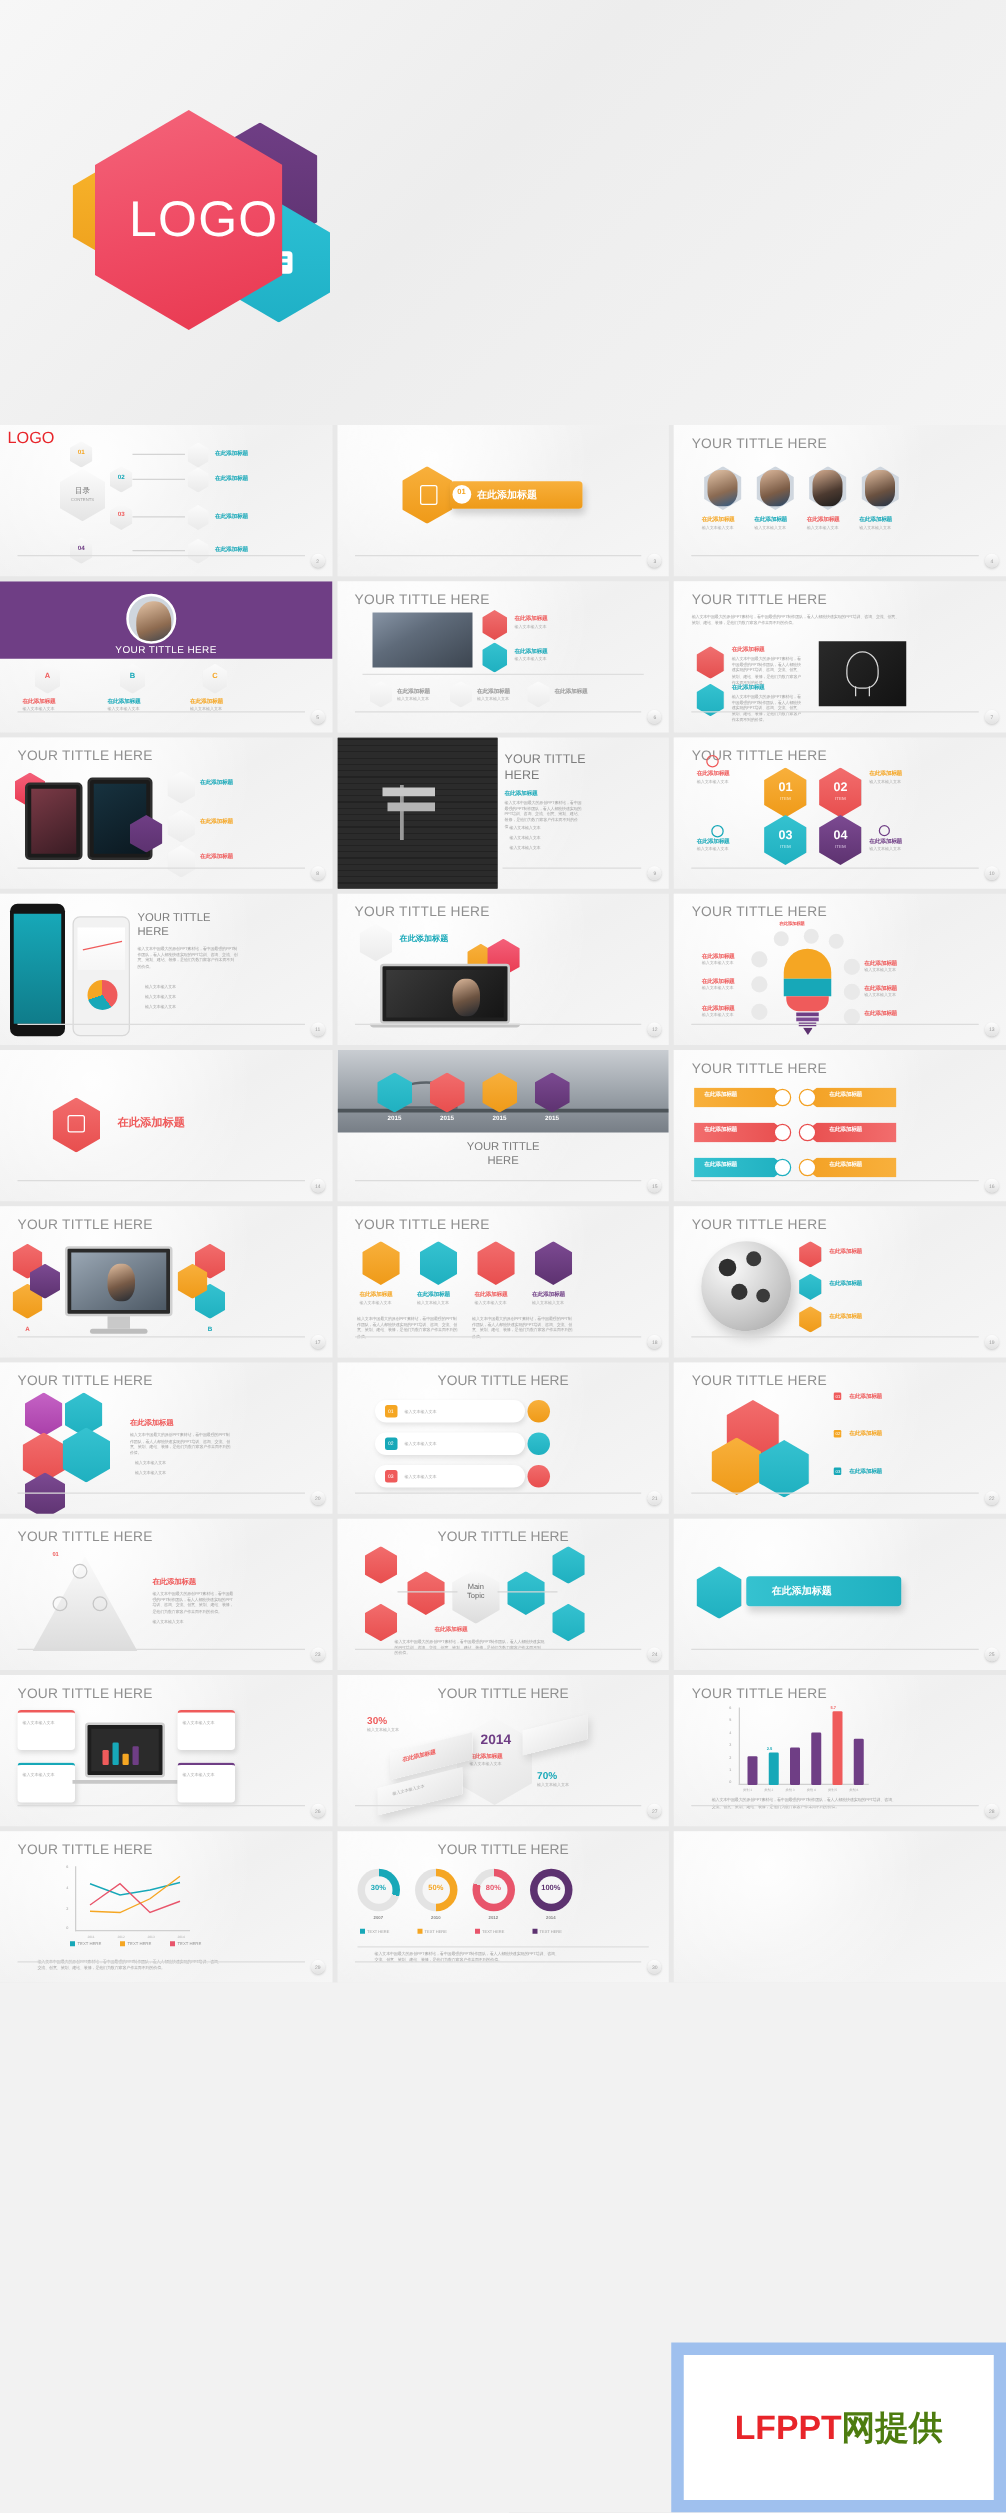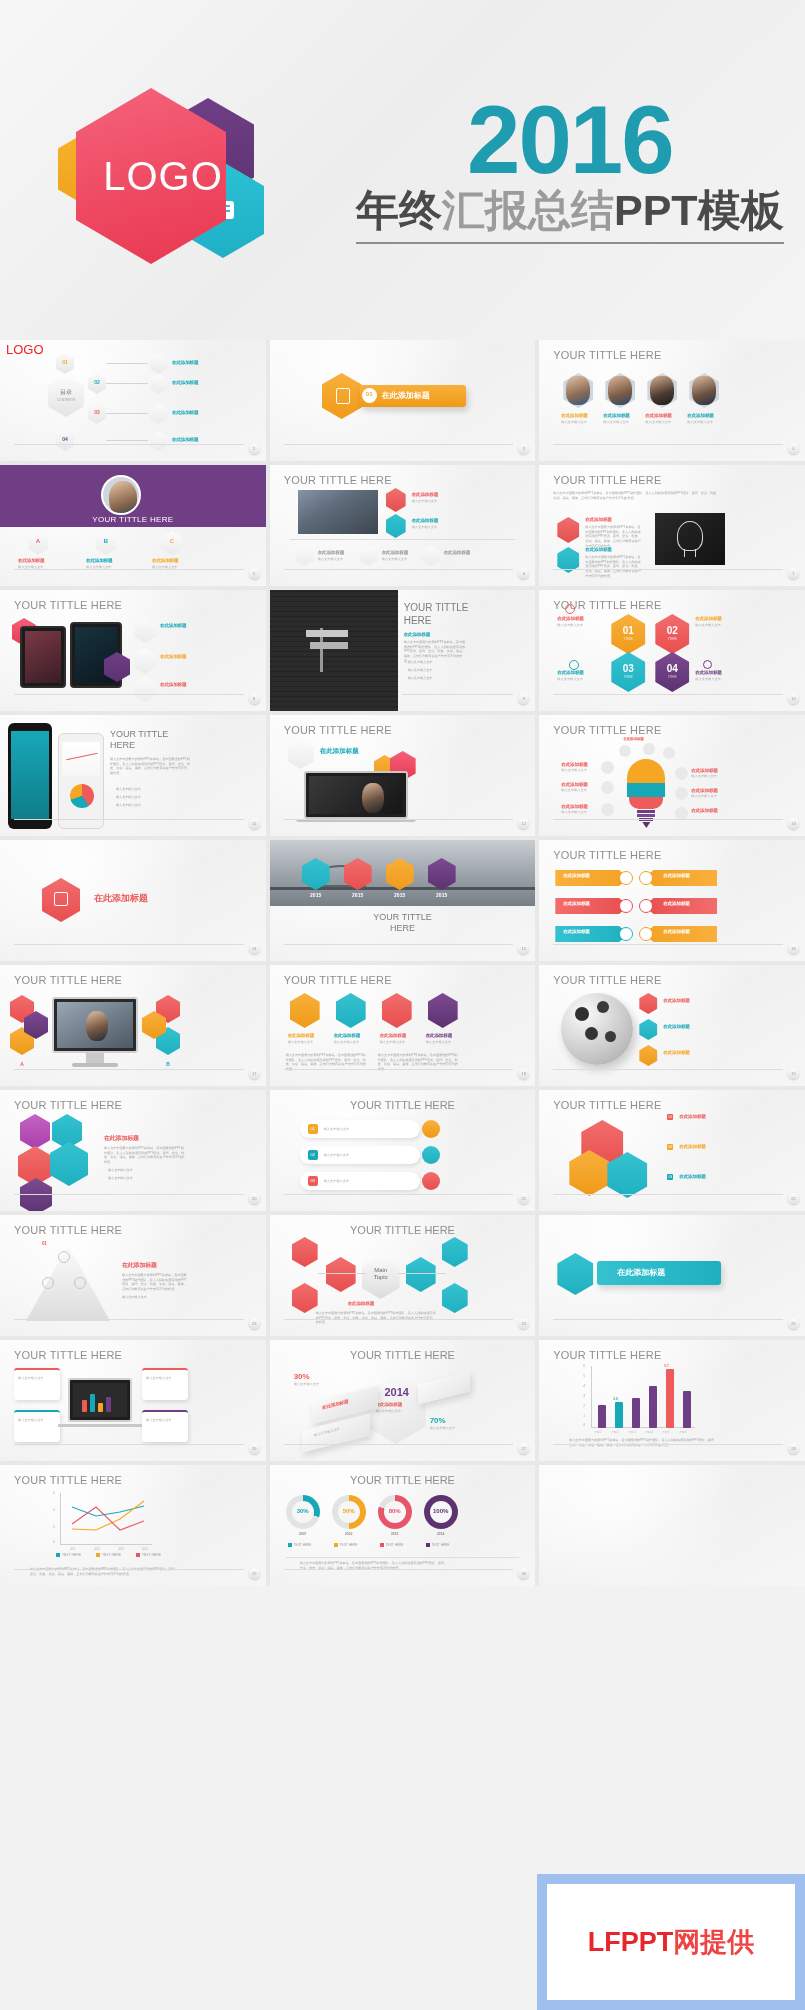--- a/index.html
+++ b/index.html
@@ -100,21 +100,21 @@
     background:#9fc0ee;
     display:flex; align-items:center; justify-content:center;
   }
   .watermark .inner {
     width:248px; height:116px; background:#fff;
     display:flex; flex-direction:column; align-items:center; justify-content:center;
   }
   .wm1 { font-size:27px; font-weight:700; letter-spacing:0; }
   .wm2 { font-size:27px; font-weight:700; margin-top:2px;}
   .wm-red { color:#e8252a; }
-  .wm-blk { color:#ef4444; }
+  .wm-blk { color:#4d7c0f; }
 
   
   .axis { position:absolute; background:#cfcfcf; }
   .bar { position:absolute; bottom:0; border-radius:1px; }
   .donut { position:absolute; border-radius:50%; }
   .lg-sq { width:4px;height:4px;display:inline-block;vertical-align:middle;margin-right:2px;}
 </style>
 </head>
 <body>
 
@@ -124,27 +124,20 @@
       <div class="hex hex-orange"></div>
       <div class="hex hex-purple"></div>
       <div class="hex hex-teal">
         <span class="chat-glyph">
             <i></i>
           </span>
       </div>
       <div class="hex hex-red">
         <span class="logo-text">LOGO</span>
       </div>
-    </div>
-    <div class="hero-title">
-      <div class="year">2016</div>
-      <div class="subtitle">
-        <span class="cn-a">年终</span><span class="cn-b">汇报</span><span class="cn-b">总结</span><span class="ppt">PPT</span><span class="cn-c">模板</span>
-      </div>
-      <div class="title-rule"></div>
     </div>
   </div>
 </div>
 
 <div class="grid">
 
   <div class="slide">
     <div style="position:absolute;left:6px;top:4px;font-size:13px;color:#e8252a;line-height:.95;width:34px;">LOGO</div>
     <div class="h6 h6s" style="left:48px;top:35px;width:36px;height:42px;background:linear-gradient(180deg,#fcfcfc,#e4e4e4);"></div>
     <div style="position:absolute;left:52px;top:48px;width:28px;text-align:center;font-size:6px;color:#7a7a7a;">目录</div>

